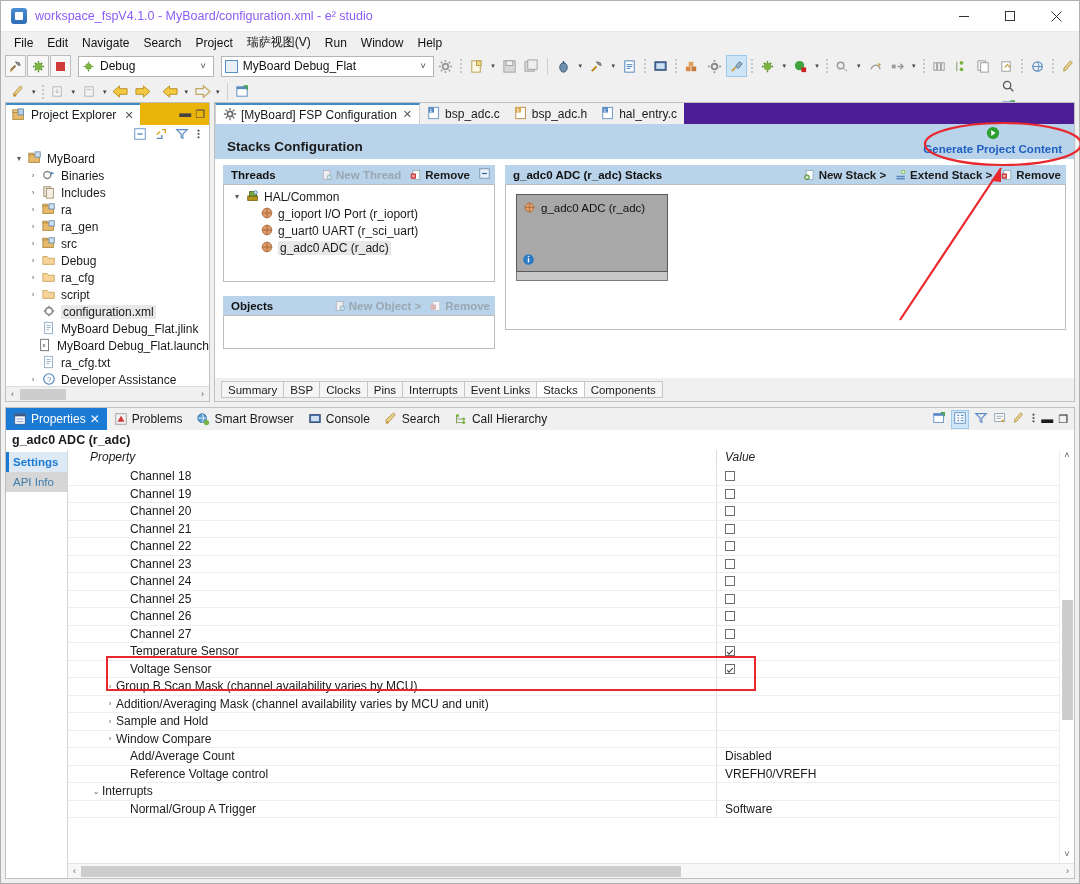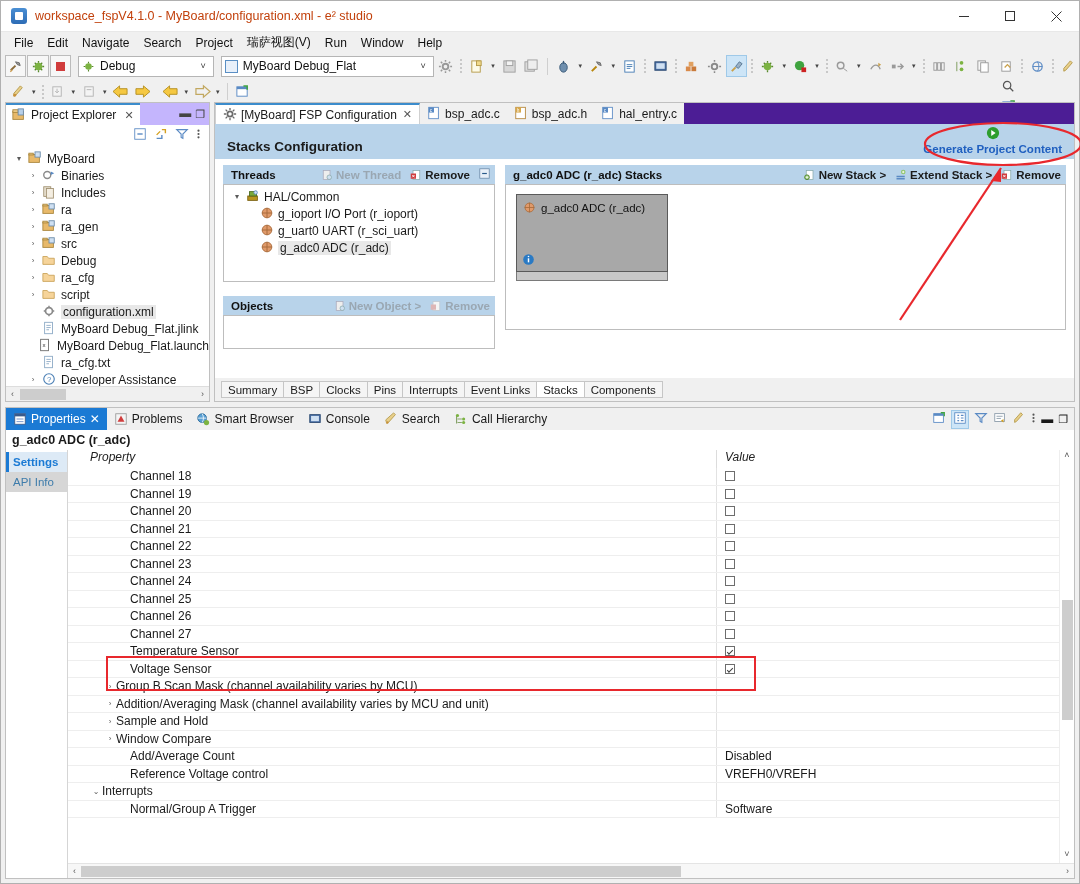--- a/index.html
+++ b/index.html
@@ -12,21 +12,21 @@
     overflow:hidden;
     -webkit-font-smoothing:antialiased;
   }
   .win { position:relative; width:1080px; height:884px; background:#f0f0f0; border:1px solid #b0b0b0; }
 
   
   .titlebar { height:31px; background:#ffffff; display:flex; align-items:center; border-bottom:1px solid #e8e8e8;}
   .titlebar .app-icon { width:16px; height:16px; margin:0 8px 0 10px; border-radius:3px;
       background:linear-gradient(#4a8fd4,#2d6cb5); position:relative; }
   .titlebar .app-icon:after{content:"";position:absolute;left:4px;top:4px;width:8px;height:8px;background:#fff;border-radius:1px;}
-  .titlebar .title { font-size:12.5px; color:#c2410c; }
+  .titlebar .title { font-size:12.5px; color:#8b5cf6; }
   .winbtns { margin-left:auto; display:flex; height:31px; }
   .winbtn { width:46px; height:31px; display:flex; align-items:center; justify-content:center; color:#333; font-size:13px; }
 
   
   .menubar { height:21px; background:#f0f0f0; display:flex; align-items:center; padding-left:6px; }
   .menuitem { padding:2px 7px; font-size:12px; color:#111; }
 
   
   .toolbar { height:26px; background:#f0f0f0; display:flex; align-items:center; padding-left:4px; gap:1px; }
   .tb-btn { width:22px; height:22px; display:flex; align-items:center; justify-content:center; position:relative; }
@@ -43,21 +43,21 @@
   .persp { margin-left:auto; display:flex; align-items:center; height:25px; padding-right:6px; gap:3px;flex-direction:column;}
   .persp-item { display:flex; align-items:center; gap:4px; padding:2px 6px; font-size:12px; }
   .persp-item.active { background:#cde5f7; border:1px solid #9fc9e8; }
 
   
   .body-area { position:absolute; left:1px; top:101px; right:1px; bottom:1px; }
 
   
   .pe { position:absolute; left:3px; top:0; width:205px; height:300px; background:#fff;
         border:1px solid #c0c0c0; }
-  .viewtabs { height:22px; background:#c4b5fd; display:flex; align-items:center; position:relative;}
+  .viewtabs { height:22px; background:#eab308; display:flex; align-items:center; position:relative;}
   .vtab { display:flex; align-items:center; gap:5px; height:22px; padding:0 6px; font-size:12px;
           background:#fff; border-top:2px solid #3c8ccc; }
   .vtab .x { font-size:11px; color:#555; margin-left:3px; }
   .vt-ctrl { margin-left:auto; display:flex; gap:4px; padding-right:4px; color:#444; font-size:11px;}
   .pe-toolbar { height:22px; background:#fff; display:flex; align-items:center; justify-content:flex-end;
                 gap:7px; padding-right:8px; border-bottom:1px solid #fff;}
   .tree { padding:3px 0 0 4px; font-size:12px; }
   .tnode { display:flex; align-items:center; height:17px; gap:4px; padding-left:4px;}
   .tnode .arrow { width:10px; color:#5a5a5a; font-size:8px; text-align:center;}
   .tnode .lbl { white-space:nowrap; }

